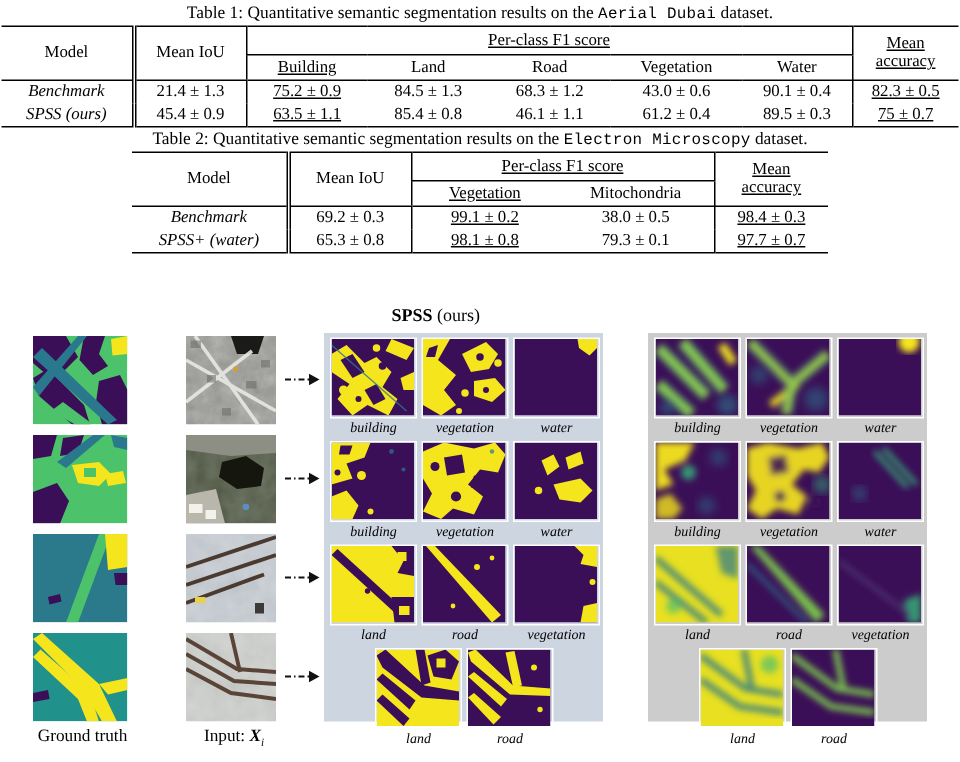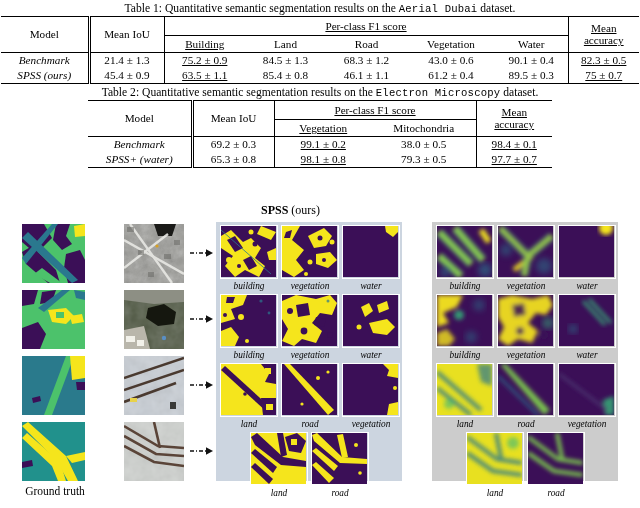--- a/index.html
+++ b/index.html
@@ -198,27 +198,27 @@
     </tr>
     <tr class="hrow2">
       <th class="hrule-bot vl">Vegetation</th>
       <th class="hrule-bot">Mitochondria</th>
     </tr>
     <tr class="drow">
       <td class="modelname">Benchmark</td>
       <td class="vdbl">69.2 ± 0.3</td>
       <td class="vl">99.1 ± 0.2</td>
       <td>38.0 ± 0.5</td>
-      <td class="vl">98.4 ± 0.1</td>
+      <td class="vl">98.4 ± 0.3</td>
     </tr>
     <tr class="drow">
       <td class="modelname hrule-bot">SPSS+ (water)</td>
       <td class="vdbl hrule-bot">65.3 ± 0.8</td>
       <td class="vl hrule-bot">98.1 ± 0.8</td>
-      <td class="hrule-bot">79.3 ± 0.5</td>
+      <td class="hrule-bot">79.3 ± 0.1</td>
       <td class="vl hrule-bot">97.7 ± 0.7</td>
     </tr>
   </tbody>
     </table>
 </div>
 
 <div class="figure">
 
   <svg width="0" height="0" style="position:absolute" aria-hidden="true">
     <defs>
@@ -359,20 +359,23 @@
       <rect width="60" height="59" fill="#cfd2cf"></rect>
       <rect width="60" height="59" fill="#e2e1dc" filter="url(#rough)"></rect>
       <g stroke="#5a4438" stroke-width="2.6" fill="none">
         <path d="M0 4 L34 24 L60 26"></path>
           <path d="M0 14 L32 32 L60 34"></path>
           <path d="M0 24 L30 40 L60 44"></path>
         <path d="M30 0 L36 26"></path>
       </g>
     </svg>
   </div>
+  <div class="collabel" style="left:110px; top:287px; width:92px;">
+    <span>Input: </span><i>X</i><sub>i</sub>
+  </div>
 
   <svg class="arrow" style="left:190px; top:48px;" width="24" height="14">
     <line x1="0" y1="7" x2="16" y2="7" stroke="#111" stroke-width="1.4" stroke-dasharray="4 2 1 2"></line>
     <polygon points="16,3.2 23,7 16,10.8" fill="#111"></polygon>
   </svg>
   <svg class="arrow" style="left:190px; top:114px;" width="24" height="14">
     <line x1="0" y1="7" x2="16" y2="7" stroke="#111" stroke-width="1.4" stroke-dasharray="4 2 1 2"></line>
     <polygon points="16,3.2 23,7 16,10.8" fill="#111"></polygon>
   </svg>
   <svg class="arrow" style="left:190px; top:180px;" width="24" height="14">

